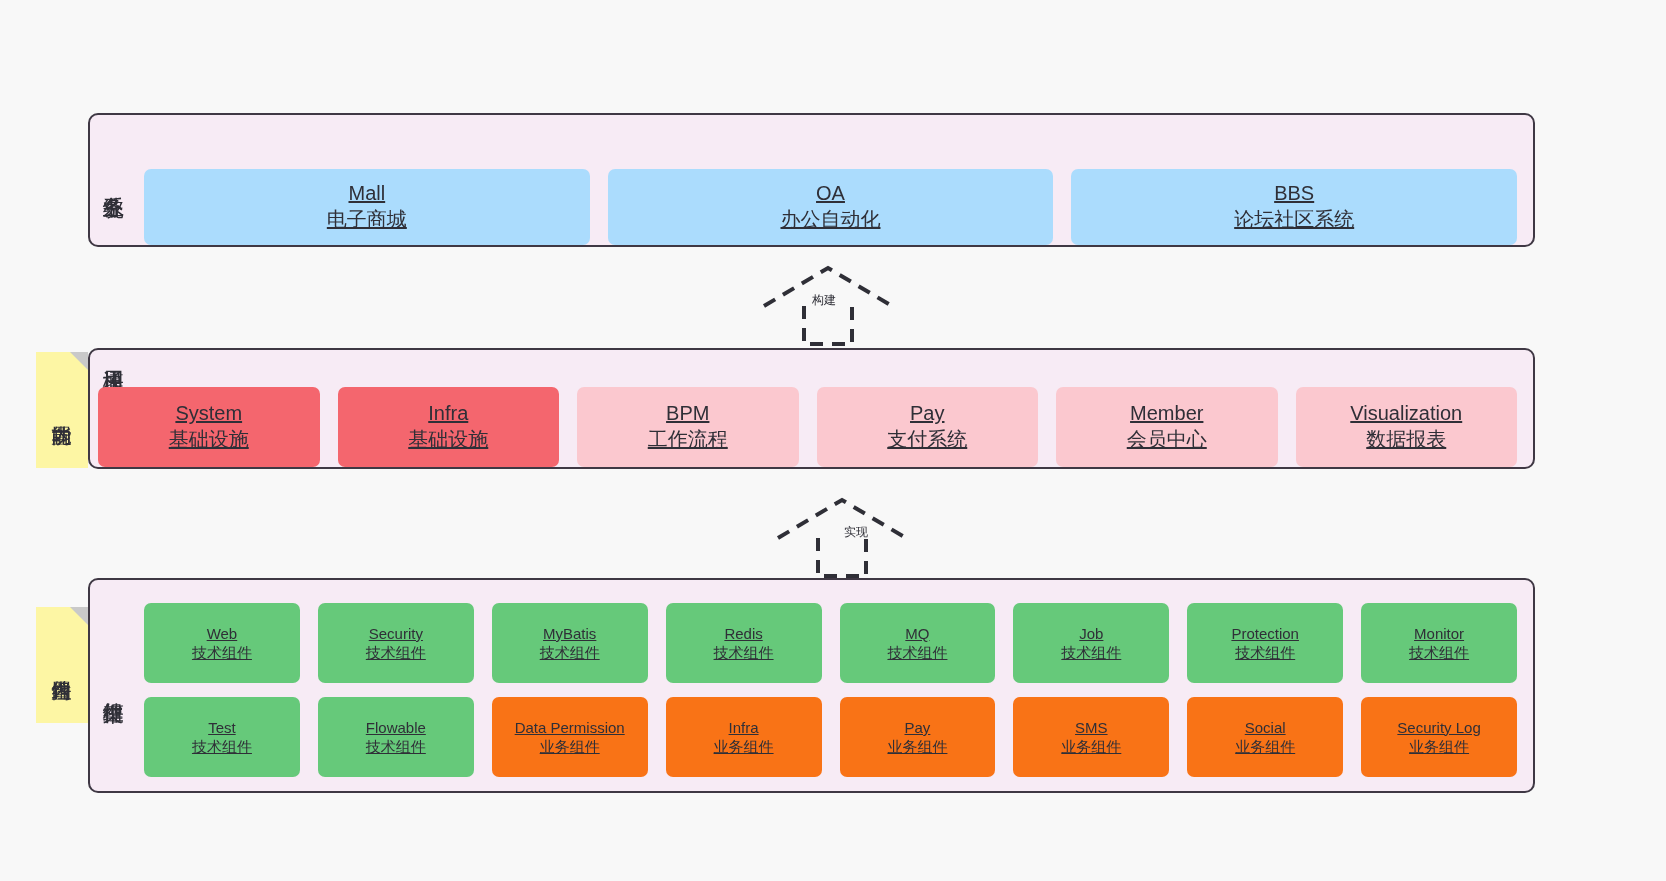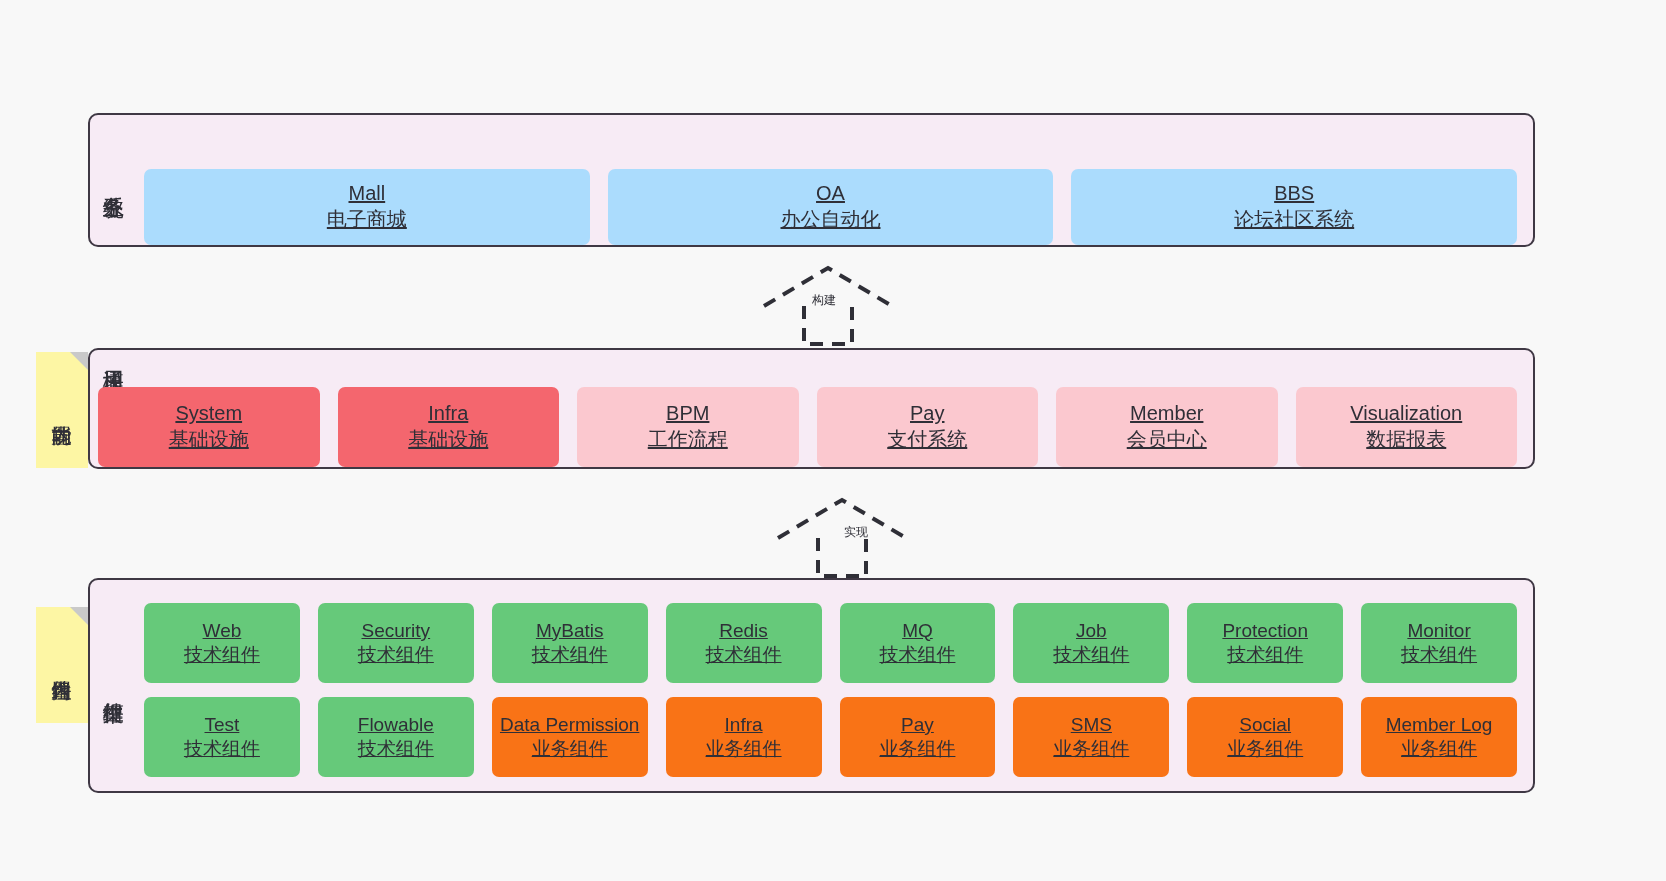--- a/index.html
+++ b/index.html
@@ -76,21 +76,21 @@
   #layer-business { left: 88px; top: 113px; width: 1447px; height: 134px; }
   #layer-business .card { height: 76px; }
 
   
   #layer-modules { left: 88px; top: 348px; width: 1447px; height: 121px; flex-direction: column; }
   #layer-modules .card { height: 80px; }
 
   
   #layer-framework { left: 88px; top: 578px; width: 1447px; height: 215px; }
   #layer-framework .layer-body { gap: 14px; padding: 14px 16px 14px 8px; }
-  #layer-framework .card { height: 80px; font-size: 19px; }
+  #layer-framework .card { height: 80px; font-size: 15px; }
 
   
   .note {
     position: absolute;
     background: #fdf6a4;
     width: 52px;
     display: flex;
     align-items: center;
     justify-content: center;
     font-size: 20px;
@@ -270,21 +270,21 @@
         </div>
         <div class="card lightgreen">
           <span class="en">SMS</span>
           <span class="cn">业务组件</span>
         </div>
         <div class="card lightgreen">
           <span class="en">Social</span>
           <span class="cn">业务组件</span>
         </div>
         <div class="card lightgreen">
-          <span class="en">Member Log</span>
+          <span class="en">Security Log</span>
           <span class="cn">业务组件</span>
         </div>
       </div>
 
     </div>
   </div>
 
 </div>
 
 </body></html>

